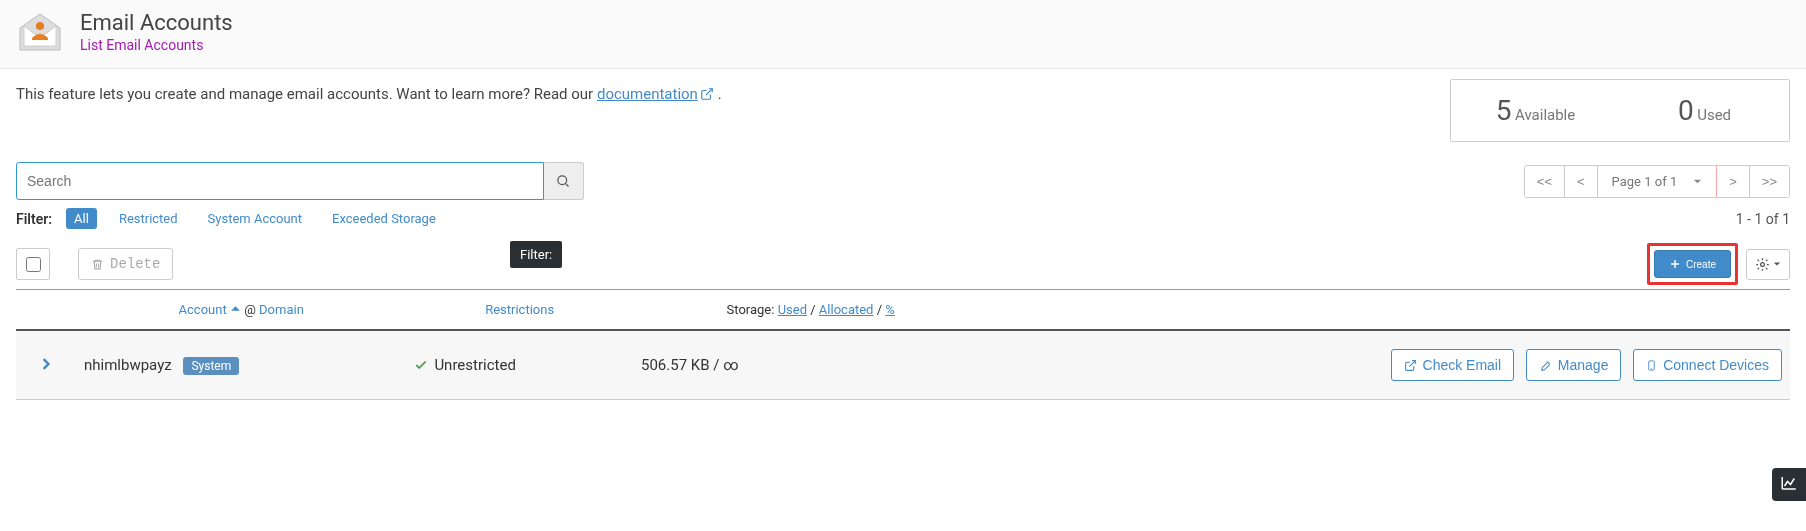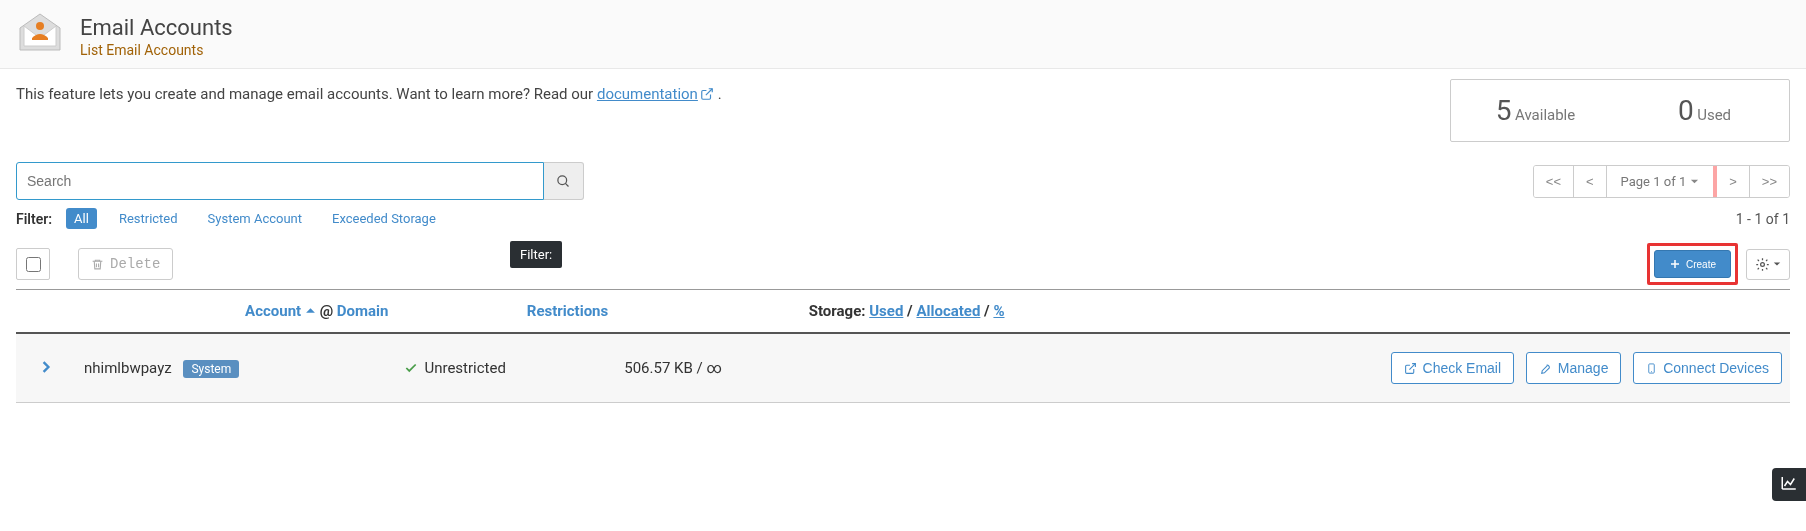--- a/index.html
+++ b/index.html
@@ -1,23 +1,23 @@
 <!DOCTYPE html>
 <html><head>
 <meta charset="utf-8">
 <style>
 * { box-sizing: border-box; margin: 0; padding: 0; }
 body { font-family: -apple-system, BlinkMacSystemFont, "Segoe UI", Roboto, Arial, sans-serif; font-size: 14px; color: #333; background: #fff; }
 
 
-.page-header { display: flex; align-items: flex-end; padding: 10px 16px; border-bottom: 1px solid #e8e8e8; background: #fafafa; }
+.page-header { display: flex; align-items: flex-start; padding: 10px 16px; border-bottom: 1px solid #e8e8e8; background: #fafafa; }
 .page-header .icon-wrap { width: 48px; height: 48px; margin-right: 16px; display: flex; align-items: center; justify-content: center; }
 .page-header .icon-wrap svg { width: 48px; height: 48px; }
 .page-header h1 { font-size: 22px; font-weight: 400; color: #444; }
-.page-header .subtitle { font-size: 14px; color: #a16207; margin-top: 2px; }
+.page-header .subtitle { font-size: 14px; color: #a21caf; margin-top: 2px; }
 
 
 .content { padding: 16px; }
 
 
 .intro-row { display: flex; justify-content: space-between; align-items: flex-start; margin-bottom: 20px; }
 .intro-text { font-size: 15px; color: #444; }
 .intro-text a { color: #428bca; text-decoration: underline; }
 .ext-icon { display: inline-block; vertical-align: -2px; margin-left: 2px; }
 .stats-box { border: 1px solid #ccc; border-radius: 2px; display: flex; background: #fff; min-width: 340px; margin-top:-6px; }
@@ -27,21 +27,21 @@
 
 
 .search-row { display: flex; justify-content: space-between; align-items: center; margin-bottom: 8px; }
 .search-group { display: flex; }
 .search-input { width: 528px; height: 38px; padding: 6px 10px; border: 1px solid #39c; border-radius: 3px 0 0 3px; font-size: 14px; outline: none; }
 .search-btn { width: 40px; height: 38px; border: 1px solid #ccc; border-left: none; background: #eee; border-radius: 0 3px 3px 0; cursor: pointer; display:flex; align-items:center; justify-content:center; }
 
 .pager { display: flex; border: 1px solid #ccc; border-radius: 3px; overflow: hidden; }
 .pager button { background: #fff; border: none; border-right: 1px solid #ccc; padding: 8px 12px; font-size: 13px; color: #888; cursor: pointer; }
 .pager button:last-child { border-right: none; }
-.pager .page-info { padding: 8px 14px; border-right: 4px solid #fca5a5; color: #777; font-size: 13px; display:flex; align-items:center; gap:4px;}
+.pager .page-info { padding: 8px 14px; border-right: 1px solid #fca5a5; color: #777; font-size: 13px; display:flex; align-items:center; gap:16px;}
 
 
 .filter-row { display: flex; justify-content: space-between; align-items: center; margin-bottom: 14px; }
 .filter-left { display: flex; align-items: center; gap: 14px; }
 .filter-left .lbl { font-weight: 600; }
 .filter-chip { color: #428bca; text-decoration: none; padding: 3px 8px; border-radius: 3px; font-size: 13px; }
 .filter-chip.active { background: #428bca; color: #fff; }
 .count-text { color: #555; font-size: 14px; }
 
 
@@ -53,21 +53,21 @@
 .btn.disabled { color: #aaa; }
 .tooltip { position: absolute; left: 494px; top: -2px; background: #2a2f33; color: #fff; padding: 6px 10px; border-radius: 2px; font-size: 13px; }
 .action-right { display: flex; align-items: center; gap: 8px; }
 .btn-primary { background: #428bca; border: 1px solid #3477b0; color: #fff; padding: 7px 14px; border-radius: 3px; cursor: pointer; font-size: 10px; display:inline-flex; align-items:center; gap:5px; font-weight:500;}
 .create-wrap { padding: 4px; border: 3px solid #e83333; border-radius: 2px; }
 .gear-btn { border: 1px solid #ccc; background: #fff; padding: 7px 8px; border-radius: 3px; cursor: pointer; display:flex; align-items:center; gap:3px;}
 
 
 .tbl { width: 100%; border-collapse: collapse; }
 .tbl thead tr { border-top: 1px solid #999; border-bottom: 2px solid #555; }
-.tbl th { text-align: right; font-weight: 700; padding: 12px 8px; color: #428bca; font-size: 15px; }
+.tbl th { text-align: center; font-weight: 400; padding: 12px 8px; color: #428bca; font-size: 13px; }
 .tbl th .plain { color: #333; }
 .tbl tbody tr { border-bottom: 1px solid #ccc; background: #f7f7f7; }
 .tbl td { padding: 18px 8px; vertical-align: middle; font-size: 15px; color:#333;margin-top:8px;}
 .chev-cell { width: 60px; text-align:center; }
 .chev { color: #428bca; cursor: pointer; }
 .sys-badge { background: #5a8fc0; color: #fff; padding: 2px 8px; border-radius: 3px; font-size: 12px; margin-left: 8px; }
 .restrict svg { margin-right: 6px; vertical-align: -2px; }
 .row-actions { text-align: right; }
 .btn-outline { border: 1px solid #428bca; color: #428bca; background: #fff; padding: 7px 12px; border-radius: 3px; cursor: pointer; font-size: 14px; display:inline-flex; align-items:center; gap:6px; margin-left:8px;}
 

